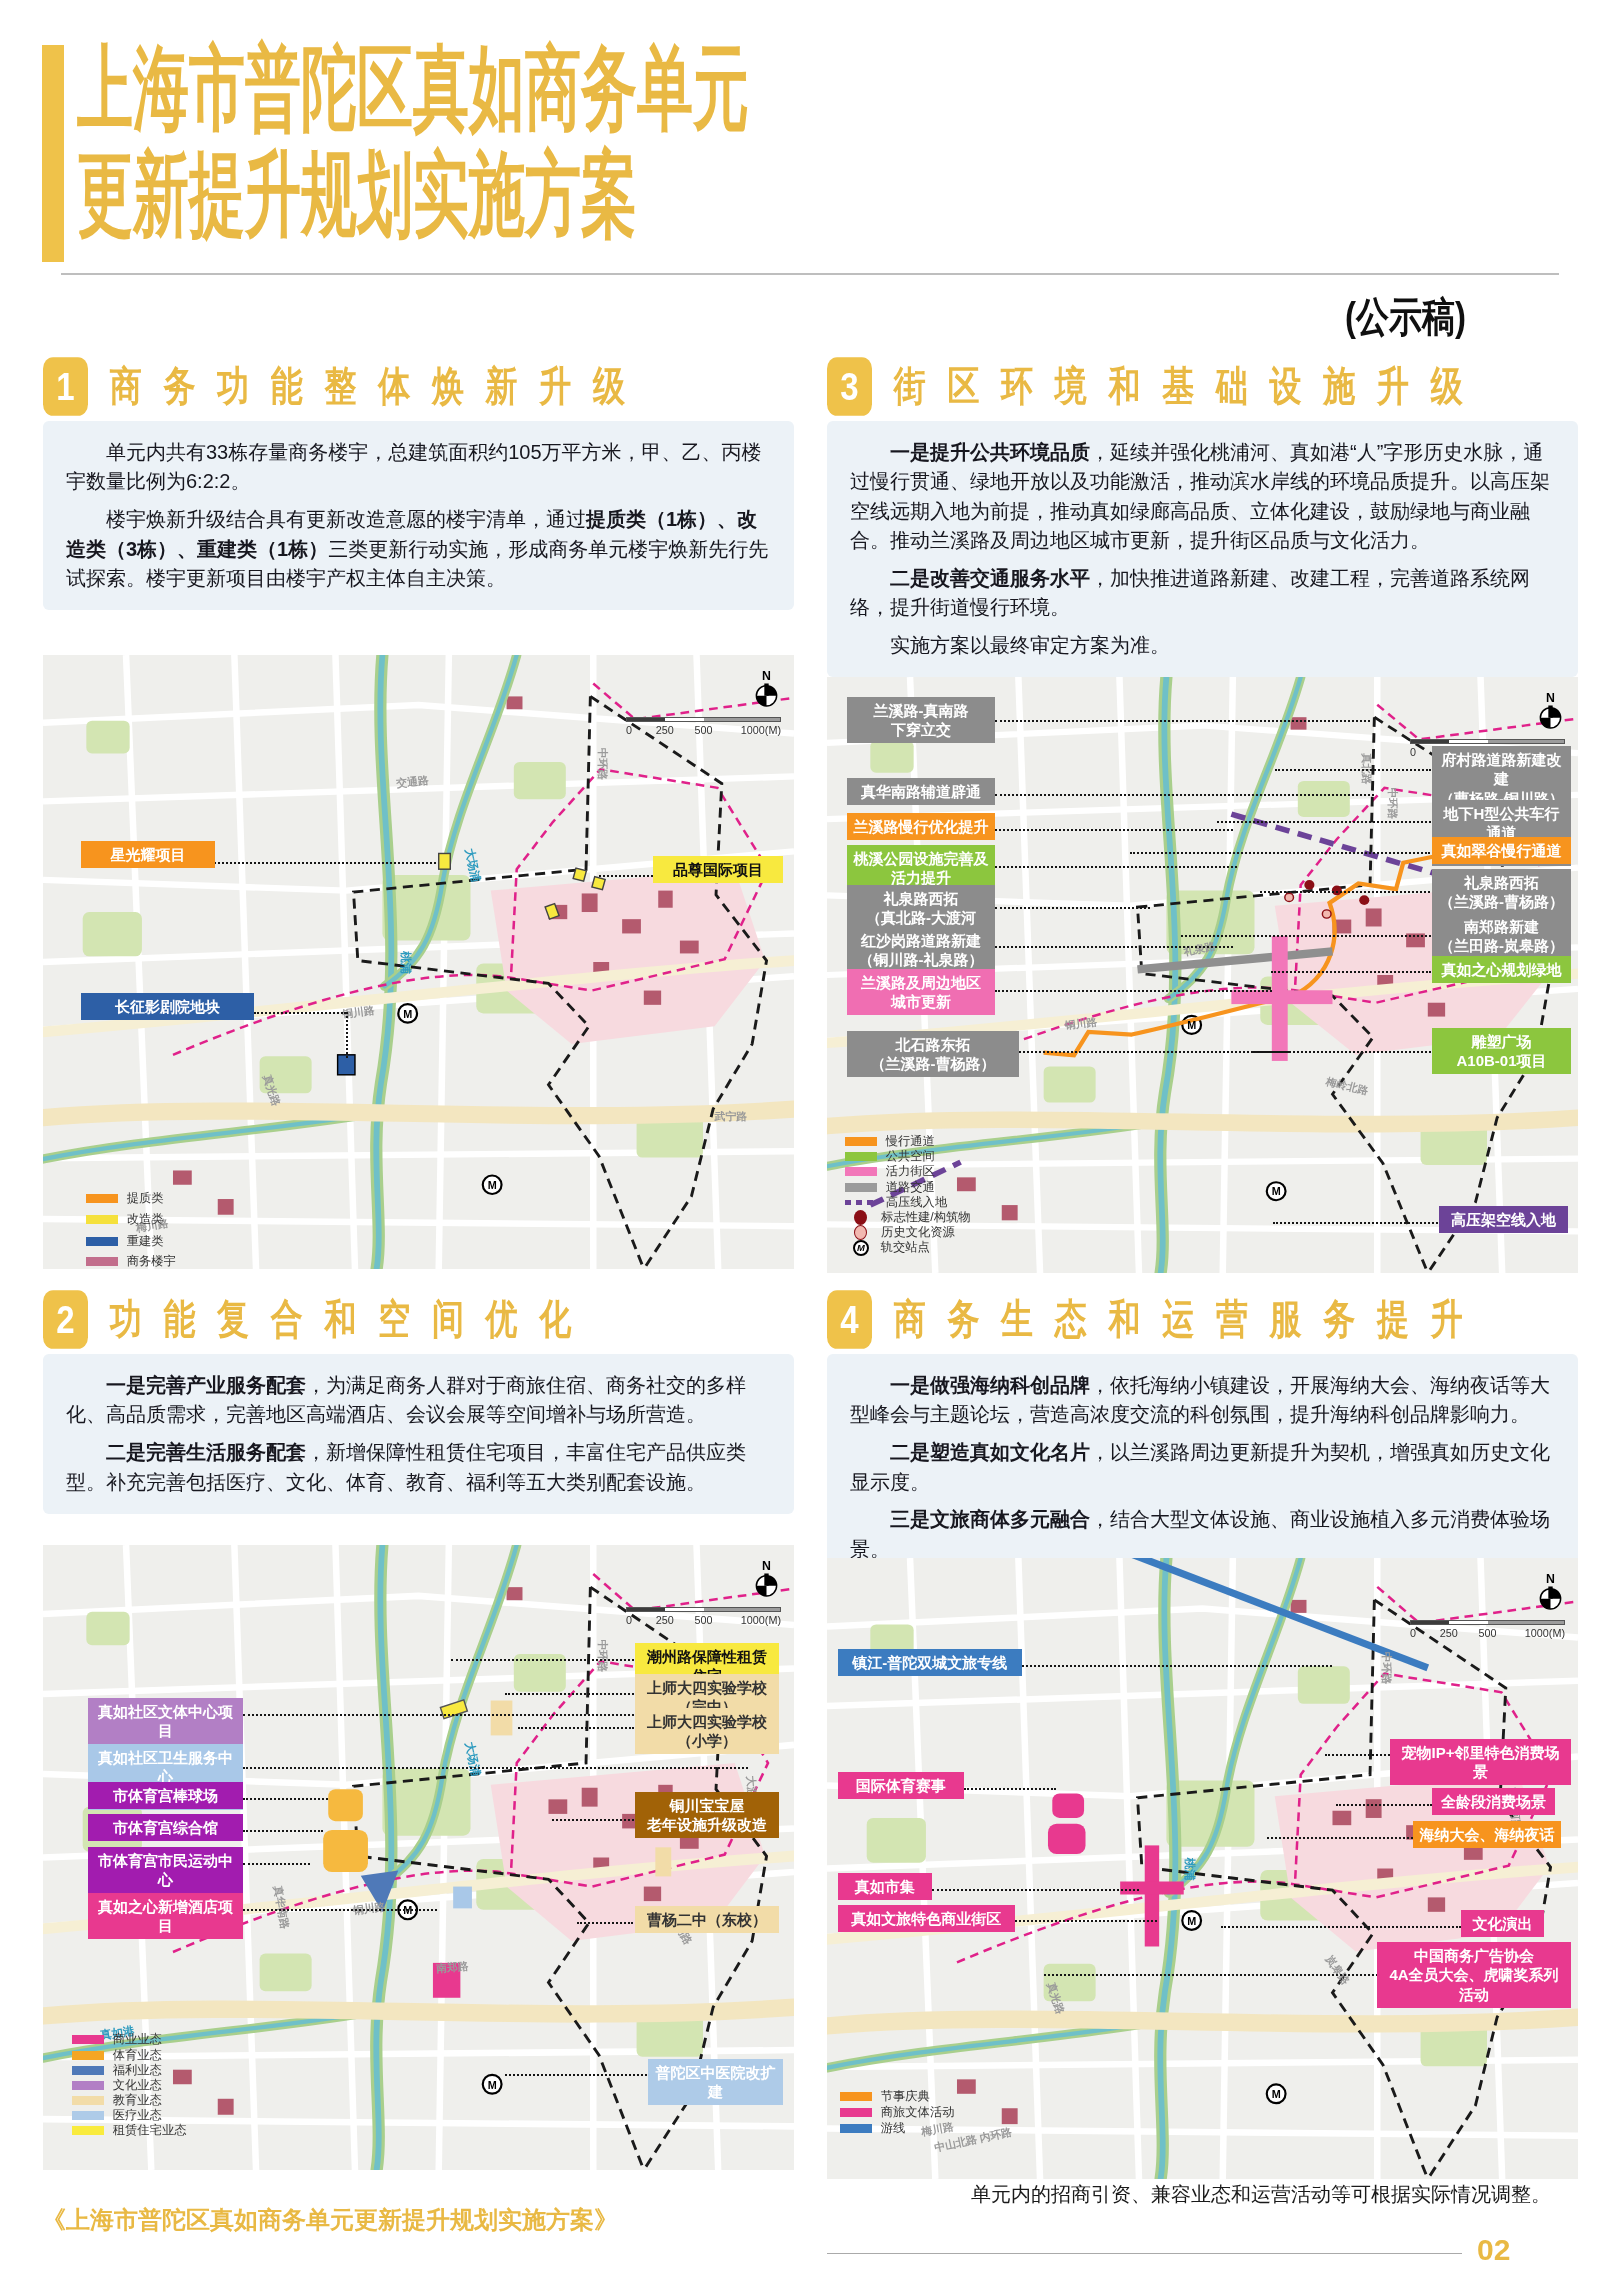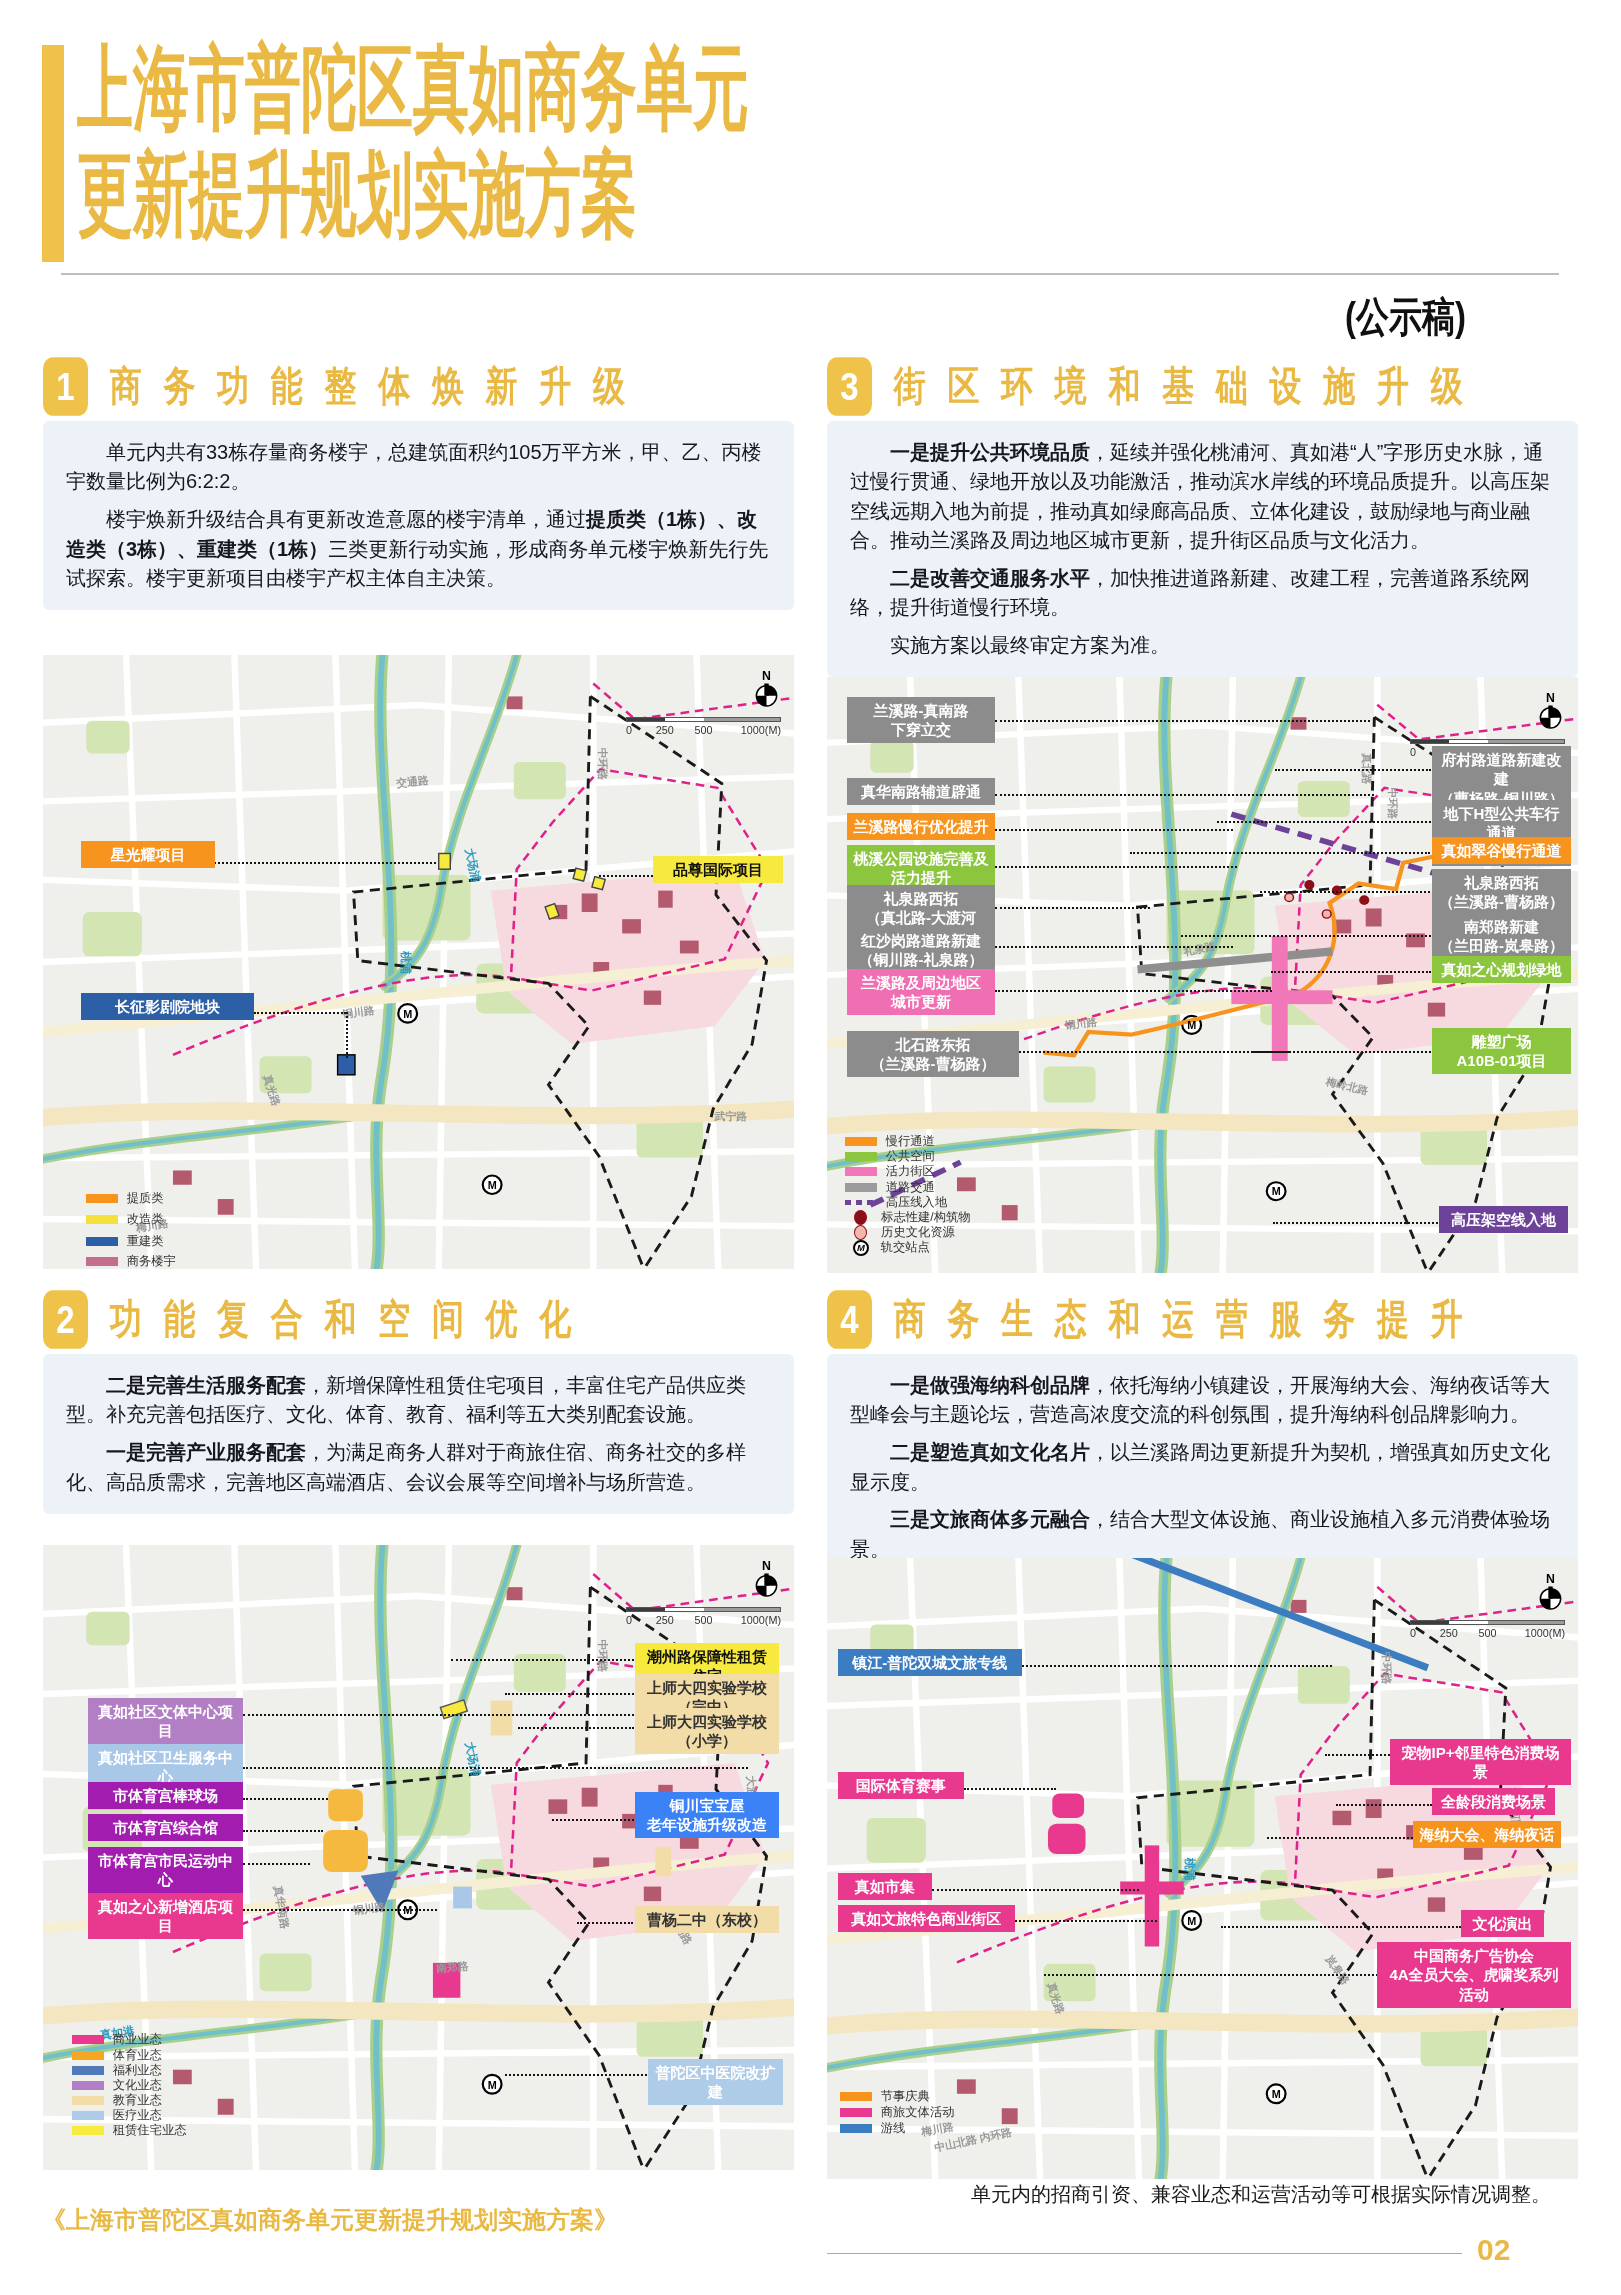--- a/index.html
+++ b/index.html
@@ -33,21 +33,21 @@
 .c-blue{background:#2D5FA6}
 .c-gray{background:#8C8C8C}
 .c-green{background:#8CC63E}
 .c-pink{background:#F06EB2}
 .c-purple{background:#6C4398}
 .c-magenta{background:#E8398F}
 .c-lav{background:#B27FC5}
 .c-ltblue{background:#A9C8E8}
 .c-gold{background:#a21caf}
 .c-beige{background:#F2DCA8;color:#333}
-.c-medblue{background:#3b82f6}
+.c-medblue{background:#a16207}
 .c-paleblue{background:#AECBE8}
 .leader{position:absolute;border-top:2.2px dotted #151515;z-index:2}
 .leader-v{position:absolute;border-left:2.2px dotted #151515;z-index:2}
 
 .leg{position:absolute;display:flex;align-items:center;height:15px;z-index:3}
 .sw{width:32px;height:9.4px;margin-right:8.7px;flex:none}
 .sw-dash{width:32px;height:4.3px;margin-right:8.7px;flex:none;background:repeating-linear-gradient(90deg,#6C4398 0 6.5px,rgba(0,0,0,0) 6.5px 10.8px)}
 .sw-circle{width:13px;height:15px;border-radius:50%;margin:0 13.7px 0 9.4px;flex:none}
 .sw-metro{width:16px;height:16px;border-radius:50%;border:2.2px solid #000;margin:0 11.6px 0 8px;flex:none;font-size:9.4px;font-weight:800;display:flex;align-items:center;justify-content:center;background:#fff;color:#000}
 .leg-label{font-size:12.3px;color:#333;white-space:nowrap}
@@ -163,22 +163,22 @@
     <p><span>实施方案以最终审定方案为准。</span></p>
   </div>
 </div>
 
 <div class="section" style="left:43px;top:1293px">
   <div class="sec-head">
     <div class="badge">2</div>
     <div class="sec-title">功能复合和空间优化</div>
   </div>
   <div class="sec-box">
+    <p><b>一是完善产业服务配套</b><span>，为满足商务人群对于商旅住宿、商务社交的多样化、高品质需求，完善地区高端酒店、会议会展等空间增补与场所营造。</span></p>
     <p><b>二是完善生活服务配套</b><span>，新增保障性租赁住宅项目，丰富住宅产品供应类型。补充完善包括医疗、文化、体育、教育、福利等五大类别配套设施。</span></p>
-    <p><b>一是完善产业服务配套</b><span>，为满足商务人群对于商旅住宿、商务社交的多样化、高品质需求，完善地区高端酒店、会议会展等空间增补与场所营造。</span></p>
   </div>
 </div>
 
 <div class="section" style="left:827px;top:1293px">
   <div class="sec-head">
     <div class="badge">4</div>
     <div class="sec-title">商务生态和运营服务提升</div>
   </div>
   <div class="sec-box">
     <p><b>一是做强海纳科创品牌</b><span>，依托海纳小镇建设，开展海纳大会、海纳夜话等大型峰会与主题论坛，营造高浓度交流的科创氛围，提升海纳科创品牌影响力。</span></p>

